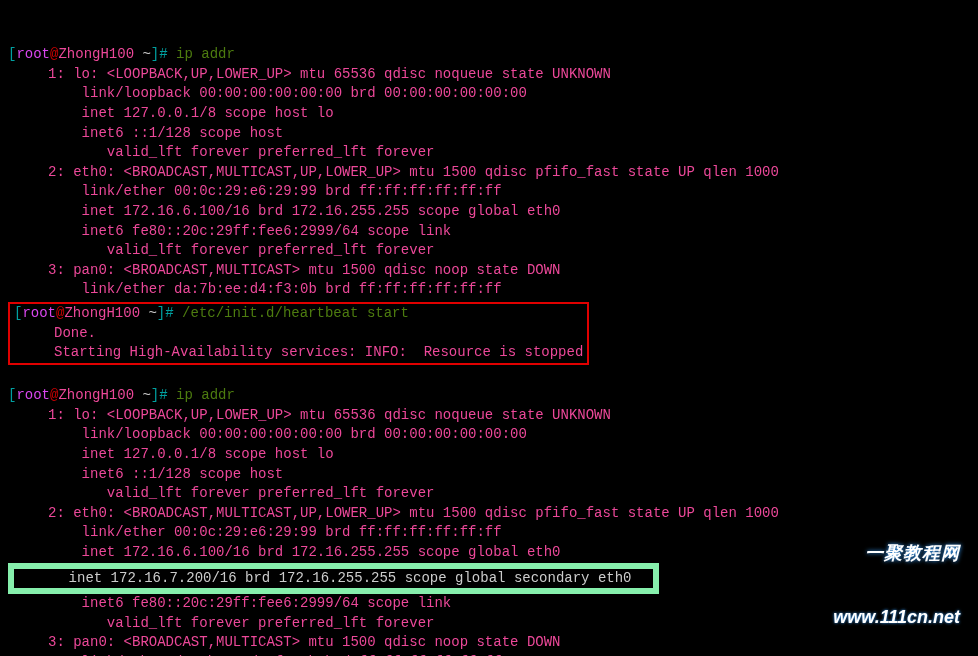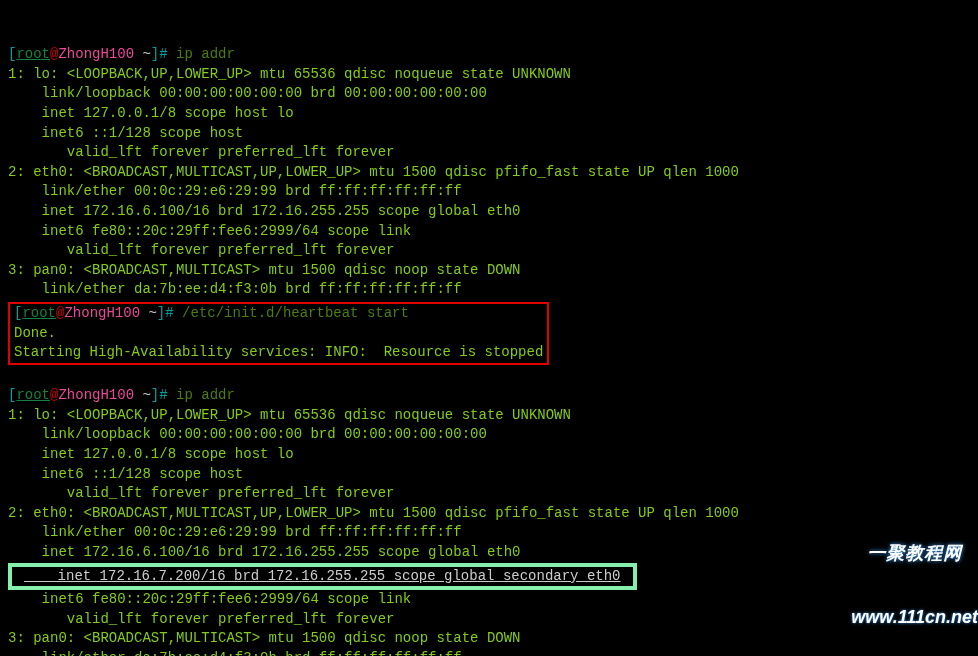--- a/index.html
+++ b/index.html
@@ -10,44 +10,43 @@
     line-height: 1.4;
     color: #ccc;
     padding: 6px 8px;
     white-space: pre;
     width: 978px;
     height: 656px;
     overflow: hidden;
     position: relative;
   }
   .prompt-open, .prompt-close { color: #00a0a0; }
-  .user-root { color: #15803d; text-decoration: underline; }
+  .user-root { color: #d946ef; }
   .at { color: #c00; }
   .host { color: #ec4899; }
   .tilde { color: #ccc; }
   .cmd { color: #4d7c0f; }
-  .out { color: #84cc16; display: block; }
+  .out { color: #ec4899; display: block; margin-left: 40px; }
   .redbox {
     border: 2px solid #e00000;
     padding: 0 4px;
     margin: 2px 0;
     display: inline-block;
   }
   .redbox-line {
-    border: 4px solid #86efac;
+    border: 6px solid #86efac;
     display: inline-block;
-    padding: 0 12px;
-    text-decoration: underline;
+    padding: 0 21px;
   }
   .watermark {
     position: absolute;
-    right: 0;
+    right: 18px;
     bottom: 6px;
     font-family: Arial, sans-serif;
-    text-align: center;
+    text-align: right;
     pointer-events: none;
   }
   .wm-top {
     font-size: 18px;
     font-weight: bold;
     font-style: italic;
     color: #fff;
     text-shadow: 0 0 4px #3aa0ff, 1px 1px 2px #000;
     letter-spacing: 1px;
   }

